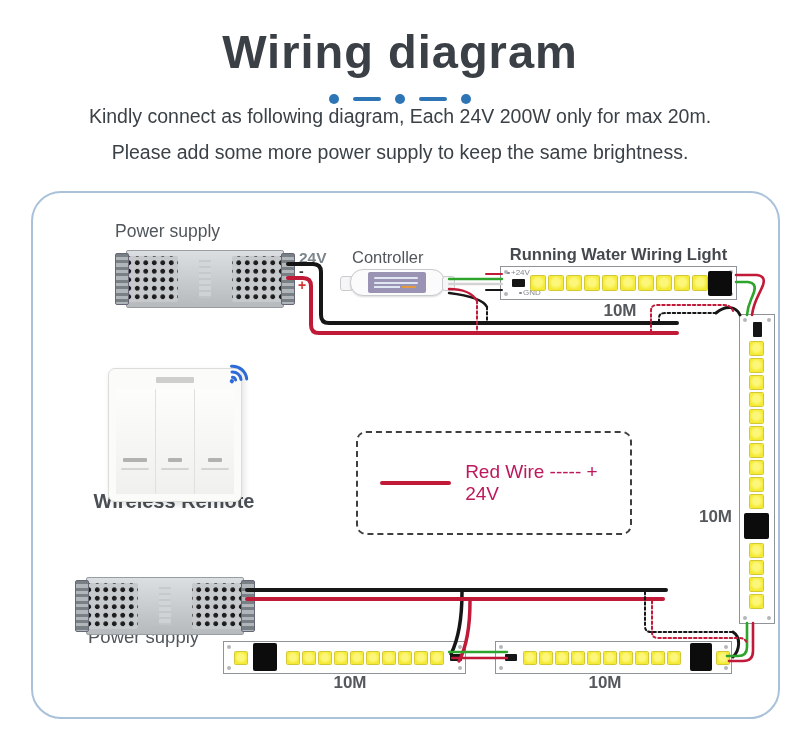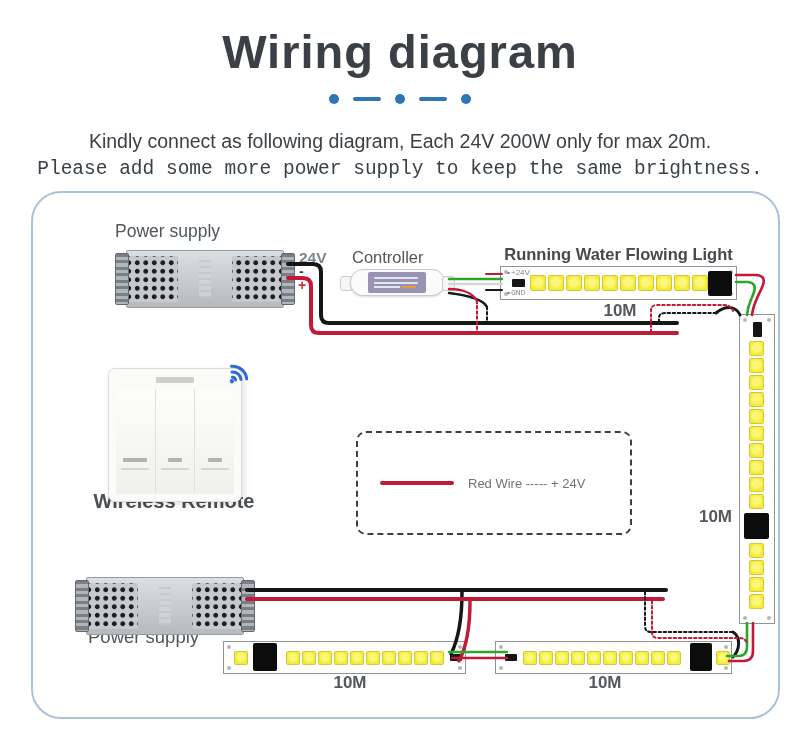--- a/index.html
+++ b/index.html
@@ -7,21 +7,21 @@
         font-family:"Liberation Sans",sans-serif;}
   
   .title{position:absolute;left:0;right:0;top:24px;margin:0;text-align:center;
          font-size:47px;font-weight:700;color:#3a4045;letter-spacing:1px;}
   .divider{position:absolute;left:0;right:0;top:94px;display:flex;justify-content:center;
            align-items:center;gap:14px;}
   .divider .d{width:10px;height:10px;border-radius:50%;display:block;}
   .divider .l{width:28px;height:4.5px;border-radius:2px;display:block;}
   .sub{position:absolute;left:0;right:0;margin:0;text-align:center;font-size:19.5px;
        color:#3a4147;}
-  .s1{top:130px;}.s2{top:158px;font-family:Liberation Mono, monospace;}
+  .s1{top:105px;}.s2{top:141px;}
   
   .panel{position:absolute;left:31px;top:191px;width:745px;height:524px;
          border:2.5px solid #a9c2da;border-radius:30px;}
   
   .wires{position:absolute;left:0;top:0;z-index:6;pointer-events:none;}
   .wires path{fill:none;stroke-linecap:round;}
   .wires g.arrows path{stroke:none;}
   
   .lbl{position:absolute;color:#50565b;z-index:4;}
   
@@ -82,21 +82,21 @@
         background:#b2b2b0;border-radius:1px;}
   .rbtn .rline{position:absolute;left:50%;transform:translateX(-50%);bottom:24px;width:28px;
         height:2.5px;background:#d4d4d2;border-radius:1px;}
   .wifi{position:absolute;left:224px;top:361px;z-index:6;transform:rotate(40deg);}
   
   .legend{position:absolute;left:356px;top:431px;width:276px;height:104px;border:2px dashed #3f3f3f;
           border-radius:10px;display:flex;flex-direction:column;justify-content:space-evenly;
           padding-left:22px;box-sizing:border-box;z-index:5;}
   .lrow{display:flex;align-items:center;gap:14px;}
   .lswatch{width:74px;height:4.5px;border-radius:2px;display:block;}
-  .ltext{font-size:13px;color:#737373;}
+  .ltext{font-size:19px;color:#be185d;}
 </style>
 </head>
 <body>
 
 <div class="page">
 
   <h1 class="title">Wiring diagram</h1>
 
   <div class="divider">
     <i class="d" style="background: rgb(46, 117, 182);"></i>
@@ -177,31 +177,31 @@
     <div class="ctrl-patch">
       <i></i>
         <i></i>
       <span class="orange">
           <b></b>
           <s></s>
         </span>
     </div>
   </div>
 
-  <div class="lbl" style="left:500px;top:245px;width:237px;text-align:center;font-size:16.5px;font-weight:600;color:#45494e;">Running Water Flowing Light</div>
+  <div class="lbl" style="left:500px;top:245px;width:237px;text-align:center;font-size:16.5px;font-weight:600;color:#45494e;">Running Water Wiring Light</div>
   <div class="strip" style="left:500px;top:266px;width:237px;height:34px;">
     <span class="dot tl"></span>
       <span class="dot tr"></span>
     <span class="dot bl"></span>
       <span class="dot br"></span>
     <div class="tinylbl" style="left:6px;top:2px;">
         <span class="tinydot"></span>
         <span>+24V</span>
       </div>
-    <div class="tinylbl" style="left:6px;bottom:2px;font-family:Liberation Mono, monospace;">
+    <div class="tinylbl" style="left:18px;bottom:2px;">
         <span class="tinydot"></span>
         <span>GND</span>
       </div>
     <span class="pad" style="left:11px;top:12px;width:13px;height:8px;"></span>
     <div class="leds h16" style="left:29px;top:8px;">
         <span class="led"></span>
         <span class="led"></span>
         <span class="led"></span>
         <span class="led"></span>
         <span class="led"></span>

